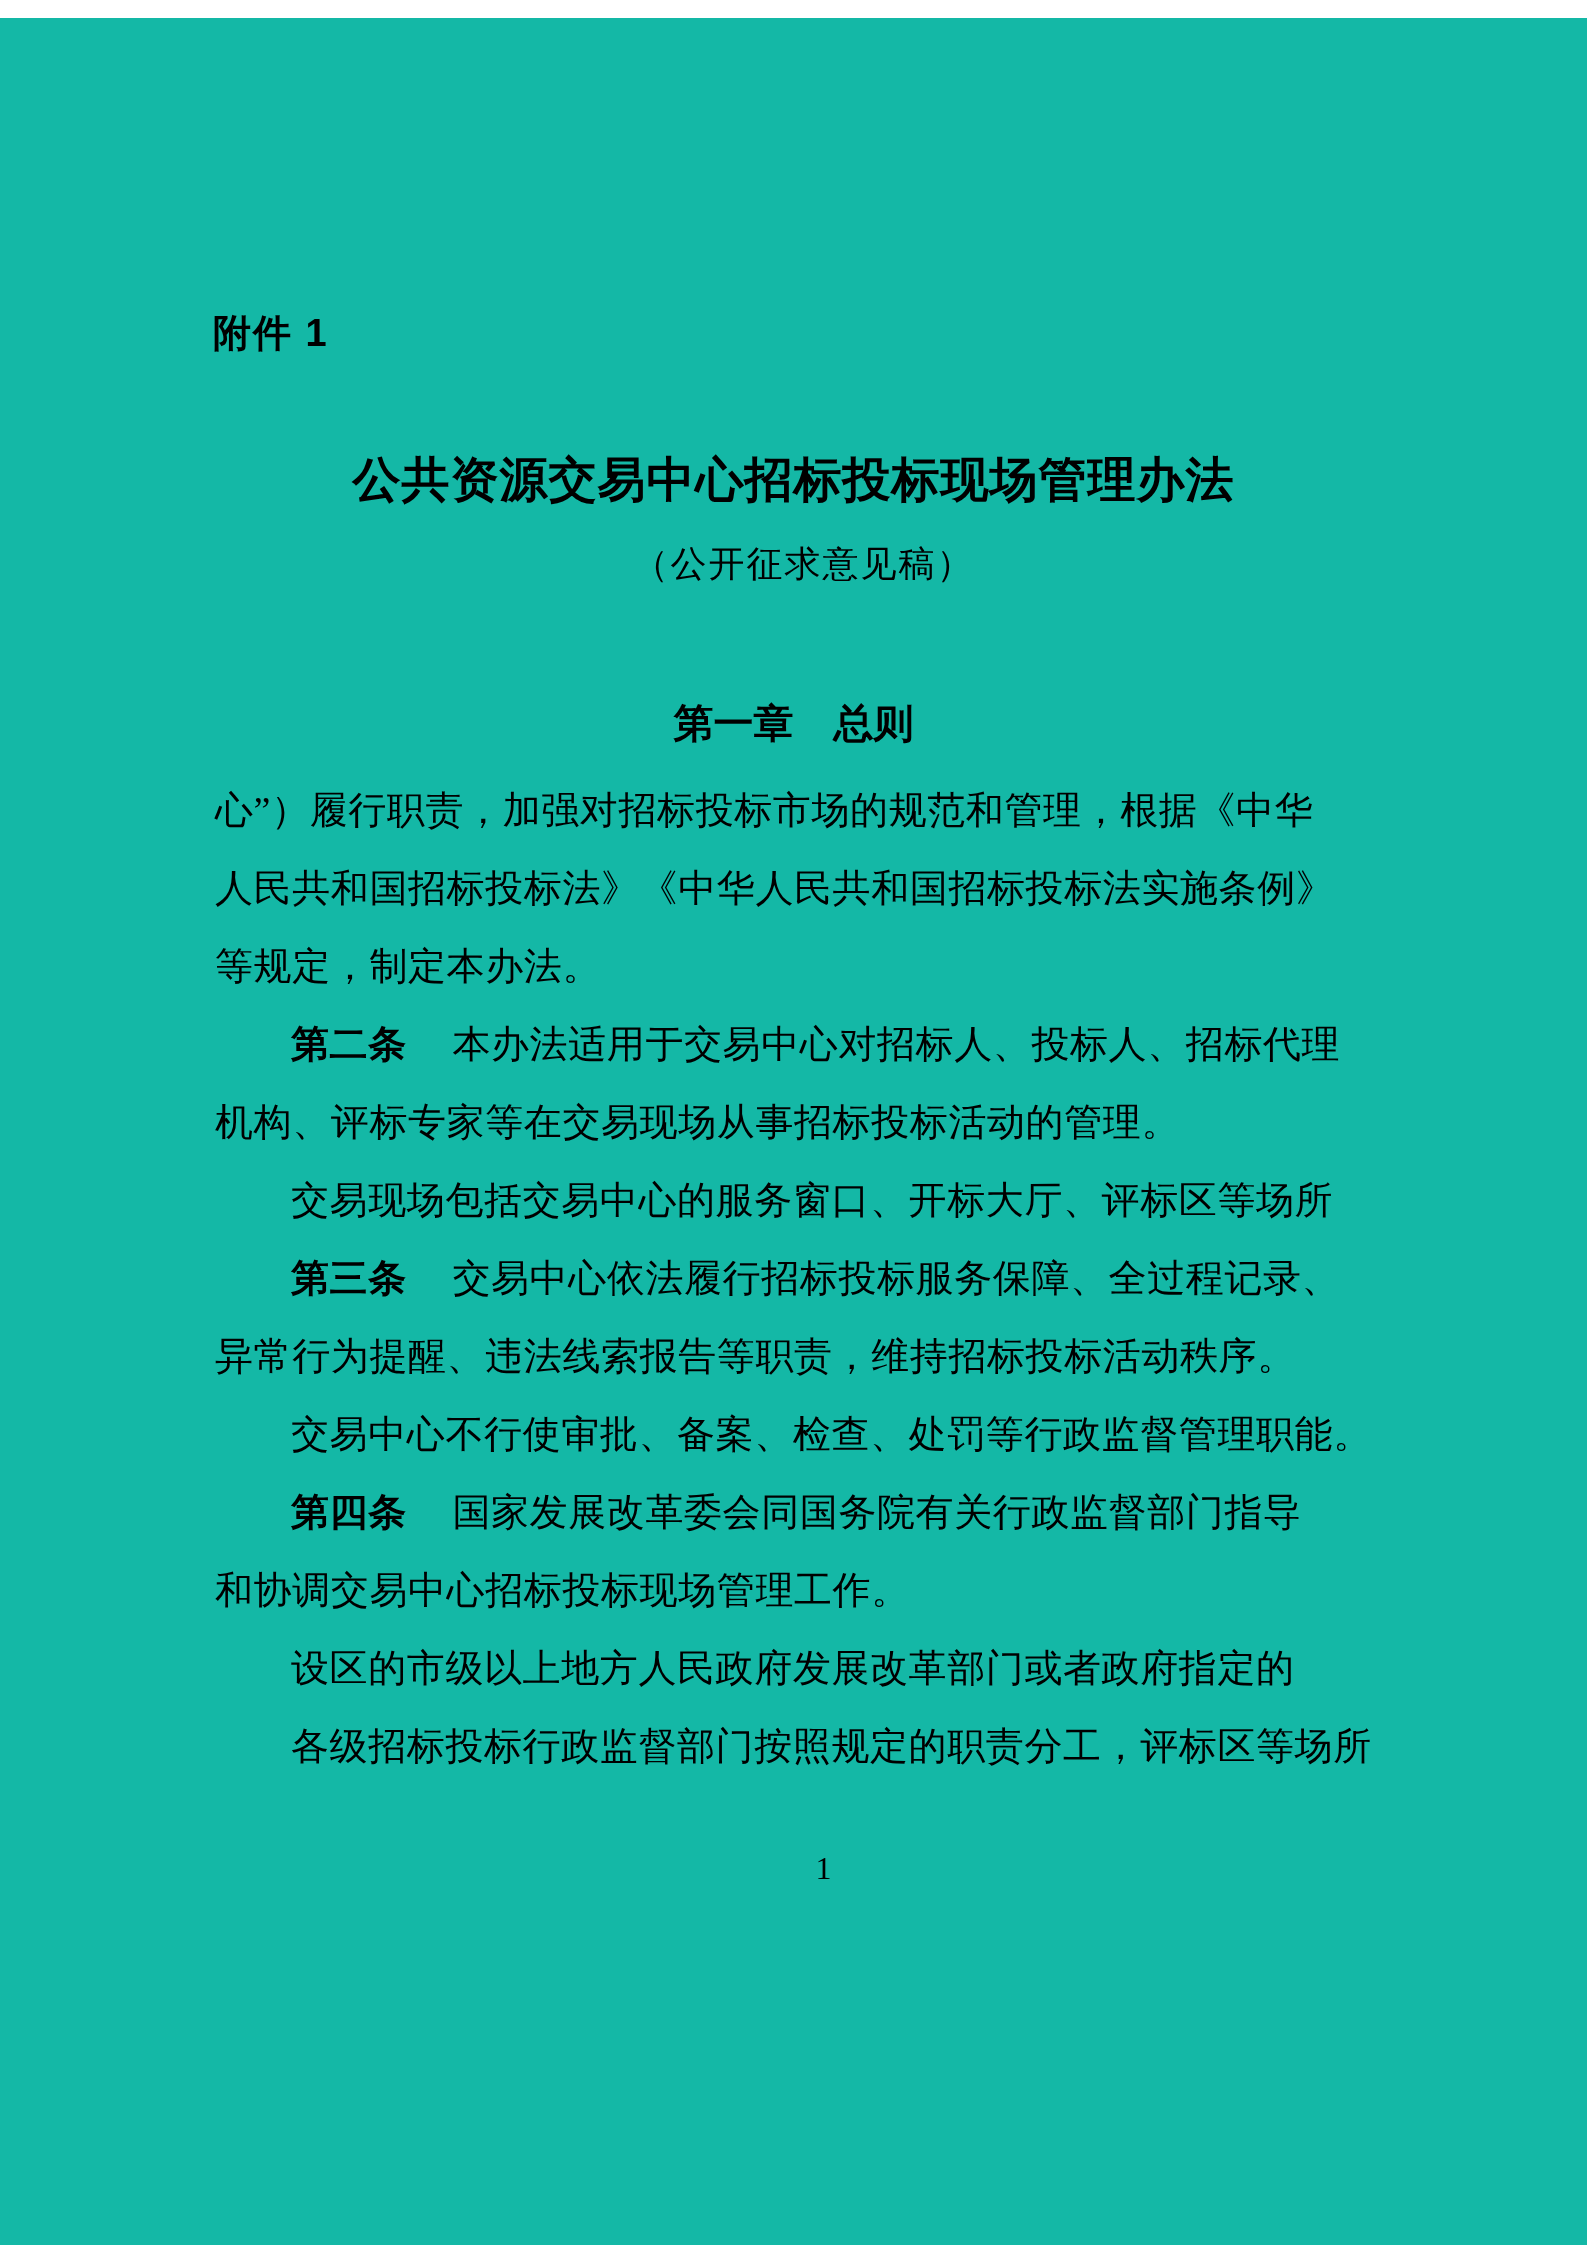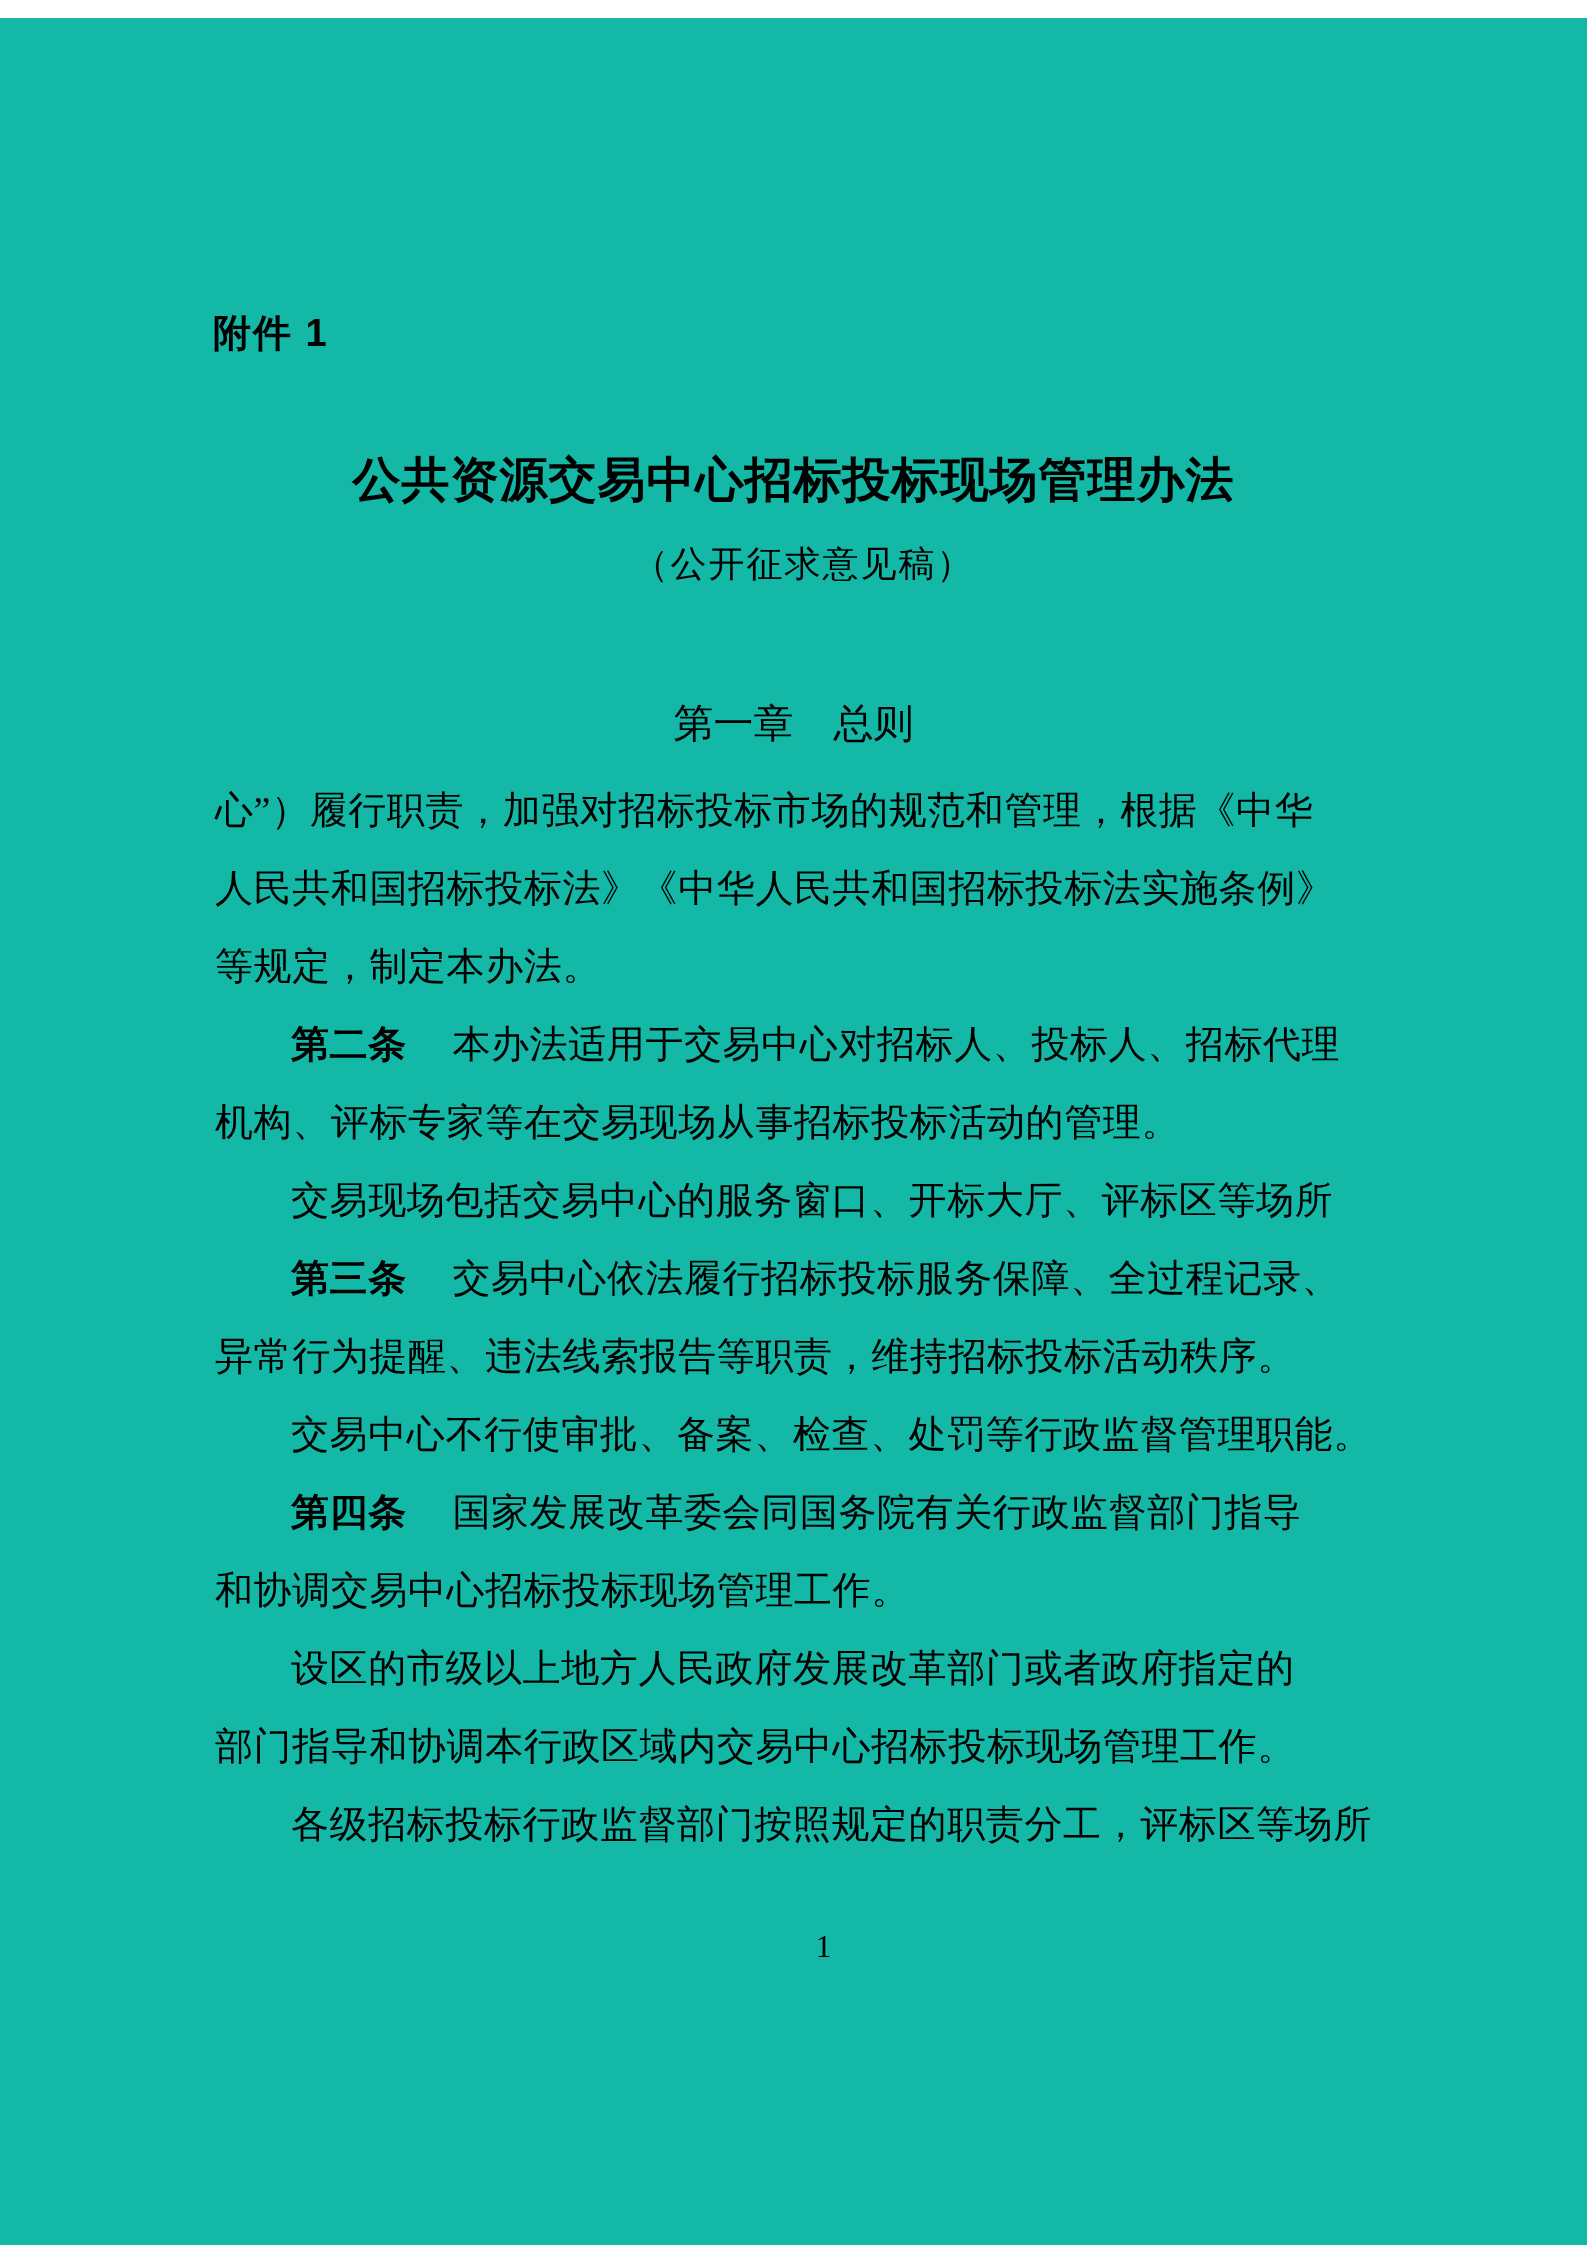--- a/index.html
+++ b/index.html
@@ -38,21 +38,21 @@
     text-align: center;
     font-size: 36px;
     line-height: 44px;
     letter-spacing: 2px;
     padding-left: 20px;
   }
   .chapter {
     margin-top: 113px;
     text-align: center;
     font-family: "Liberation Sans", "DejaVu Sans", sans-serif;
-    font-weight: 400;
+    font-weight: 700;
     font-size: 40px;
     line-height: 48px;
   }
   .chapter-gap { display: inline-block; width: 1em; }
   .body-text {
     margin-top: 24px;
     margin-left: 215px;
     width: 1175px;
     font-size: 38px;
     line-height: 78px;
@@ -96,18 +96,17 @@
       <div class="line">等规定，制定本办法。</div>
       <div class="line first"><span class="article-label">第二条</span>本办法适用于交易中心对招标人、投标人、招标代理</div>
       <div class="line">机构、评标专家等在交易现场从事招标投标活动的管理。</div>
       <div class="line first">交易现场包括交易中心的服务窗口、开标大厅、评标区等场所</div>
       <div class="line first"><span class="article-label">第三条</span>交易中心依法履行招标投标服务保障、全过程记录、</div>
       <div class="line">异常行为提醒、违法线索报告等职责，维持招标投标活动秩序。</div>
       <div class="line first">交易中心不行使审批、备案、检查、处罚等行政监督管理职能。</div>
       <div class="line first"><span class="article-label">第四条</span>国家发展改革委会同国务院有关行政监督部门指导</div>
       <div class="line">和协调交易中心招标投标现场管理工作。</div>
       <div class="line first">设区的市级以上地方人民政府发展改革部门或者政府指定的</div>
-      <div class="line">部门指导和协调本行政区域内交易中心招标投标现场管理工作。</div>
       <div class="line first">各级招标投标行政监督部门按照规定的职责分工，评标区等场所</div>
     </div>
 
   <div class="footer">1</div>
 </div>
 
 </body></html>

